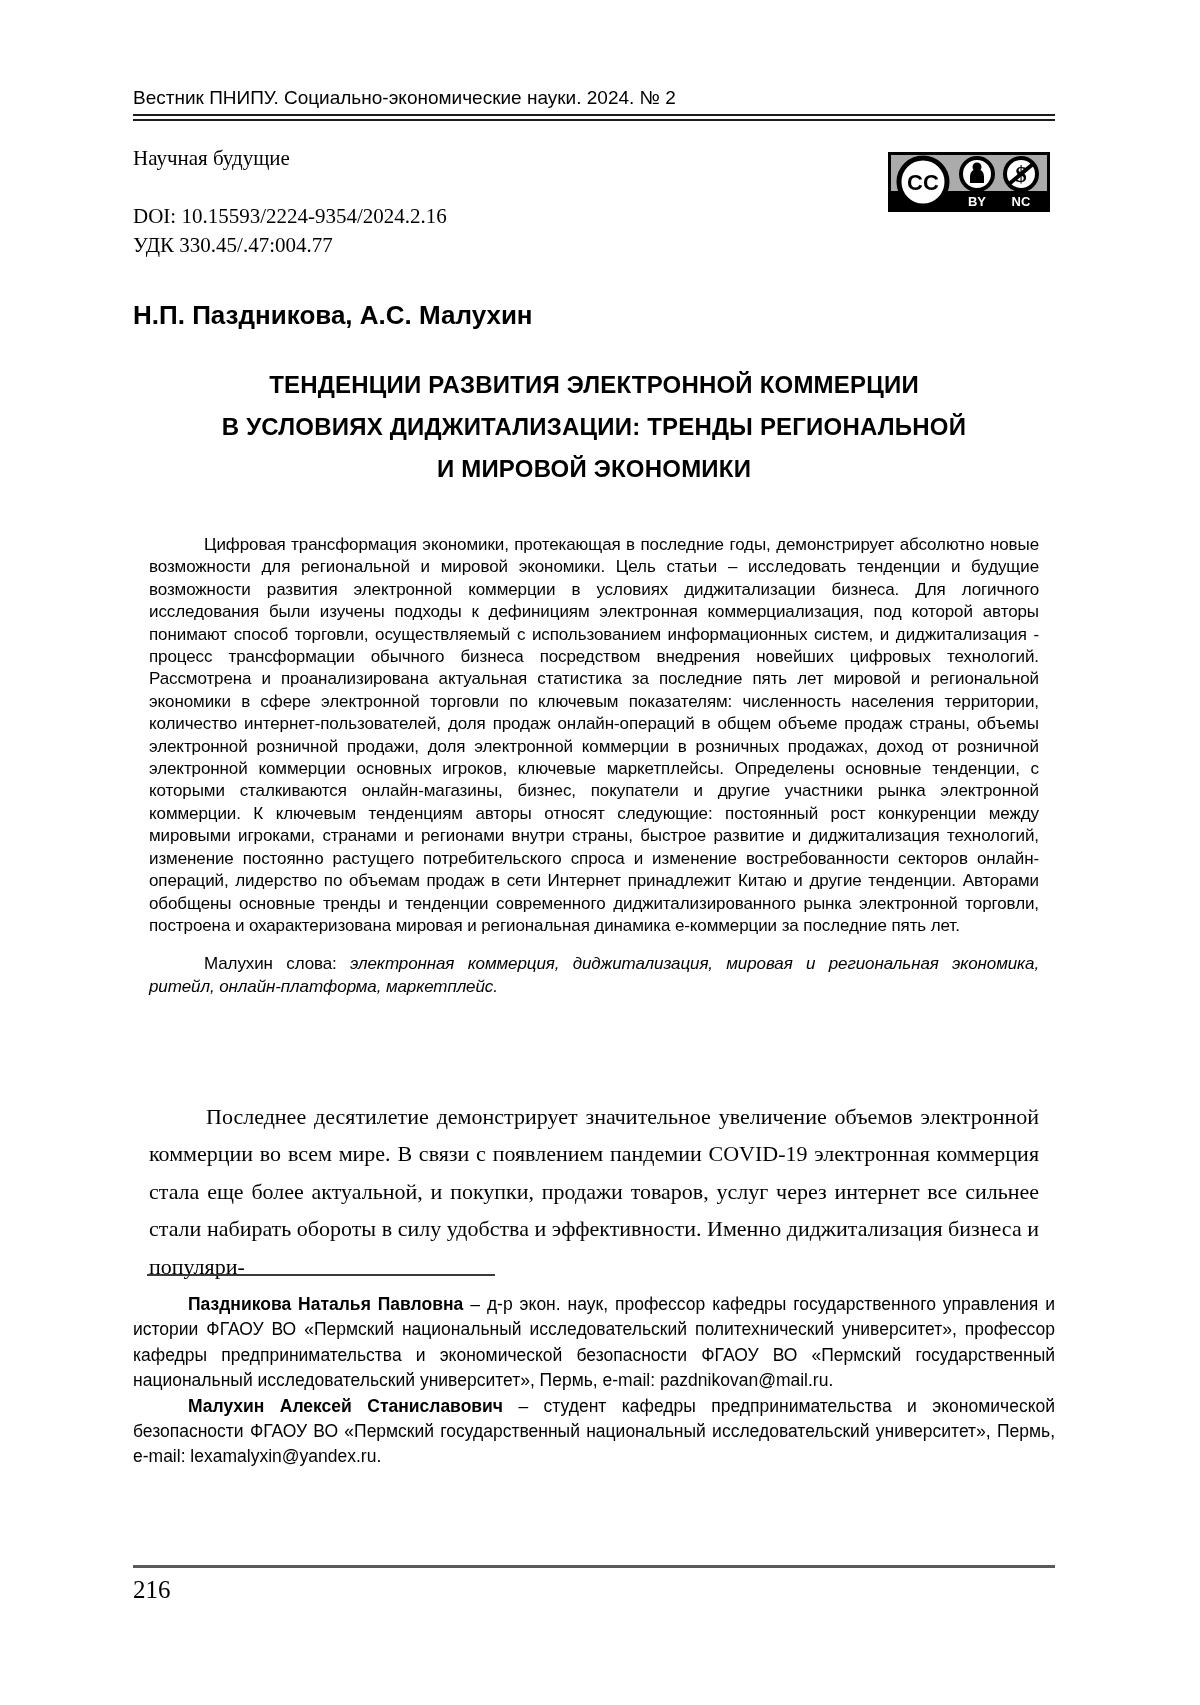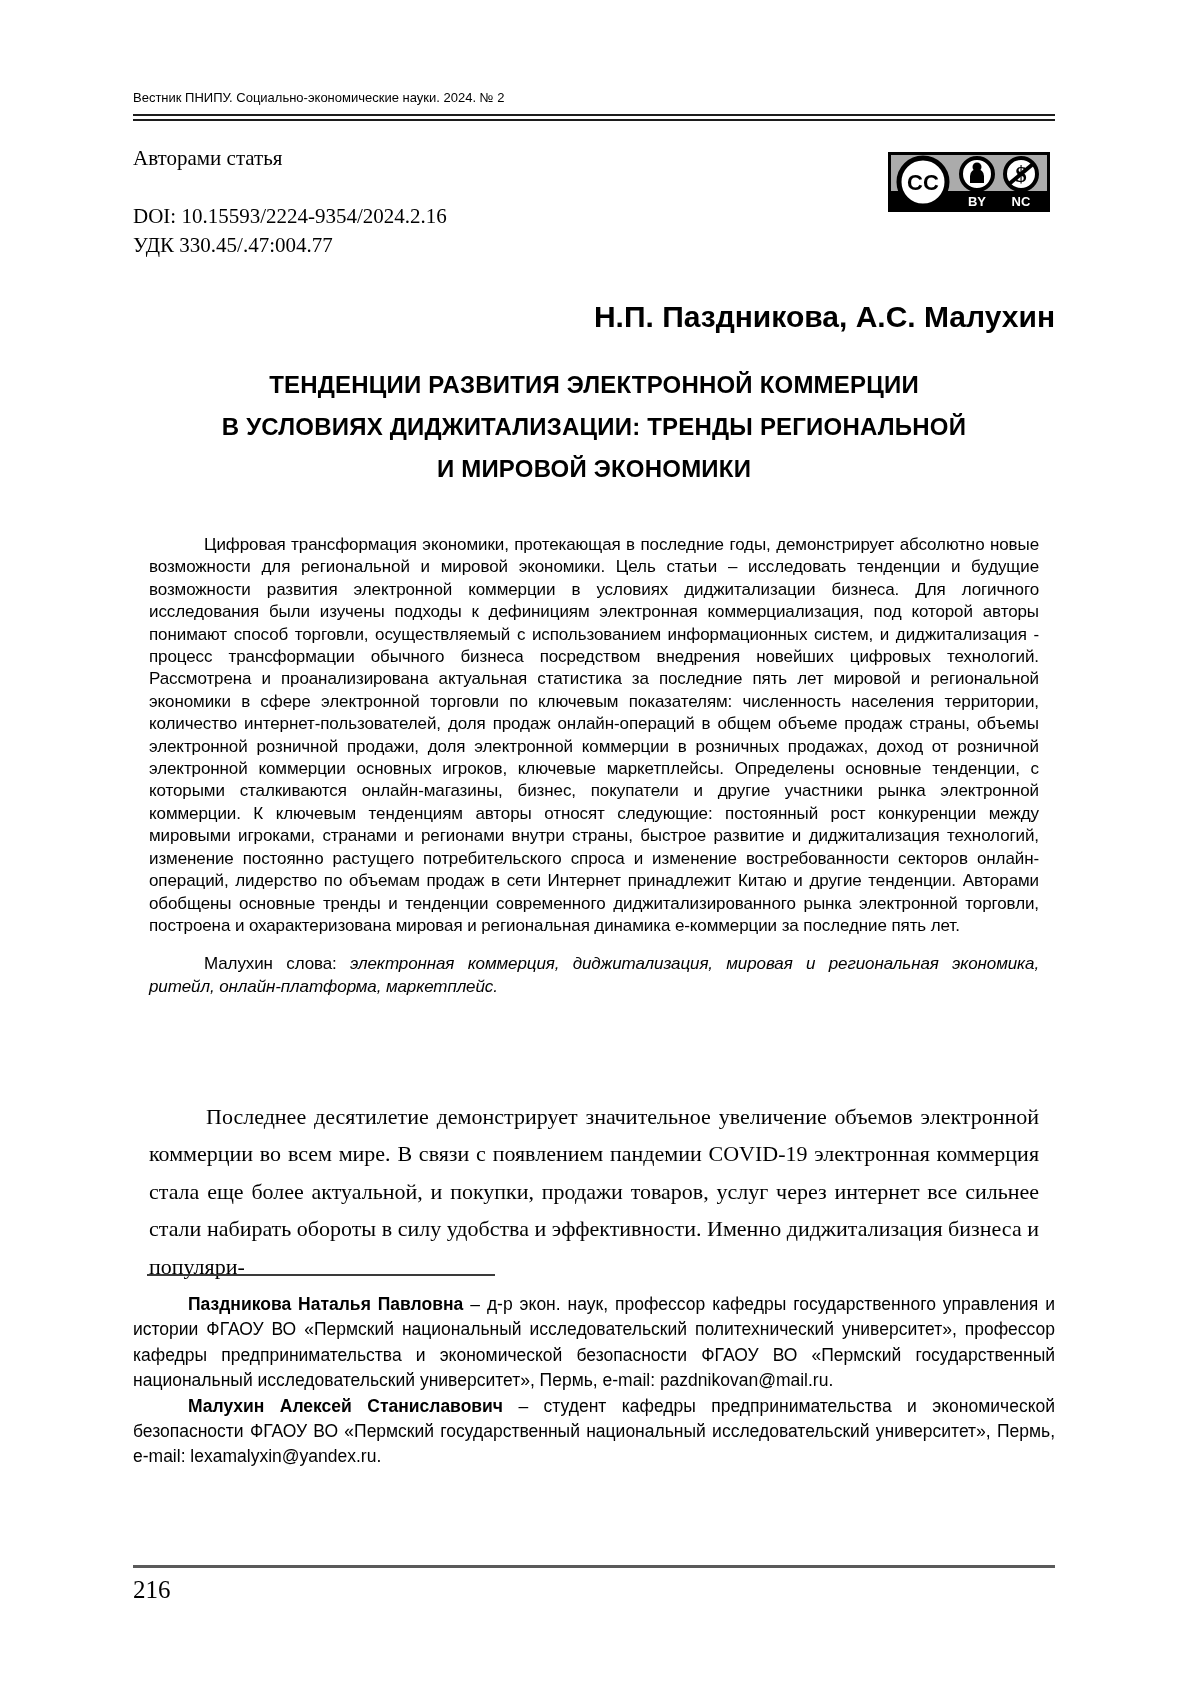--- a/index.html
+++ b/index.html
@@ -8,42 +8,42 @@
     width:1200px;height:1705px;
     background:#ffffff;
     font-family:"Liberation Sans",sans-serif;
     color:#000;
     overflow:hidden;
   }
   .content{position:absolute;left:133px;top:0;width:922px;}
 
   .journal-header{
     position:absolute;top:86px;left:0;width:100%;
-    font-size:13px;line-height:24px;color:#000;
+    font-size:19px;line-height:24px;color:#000;
     font-family:"Liberation Sans",sans-serif;
   }
   .double-rule{
     position:absolute;top:114px;left:0;width:100%;height:3px;
     border-top:2px solid #1c1c1c;border-bottom:2px solid #1c1c1c;
   }
 
   .article-type{
     position:absolute;top:146px;left:0;
     font-family:"Liberation Serif",serif;font-size:21px;
   }
   .doi-block{
     position:absolute;top:202px;left:0;
     font-family:"Liberation Serif",serif;font-size:21px;line-height:29px;
   }
 
   .cc-badge{position:absolute;left:888px;top:152px;width:162px;height:60px;}
 
   .authors{
     position:absolute;top:300px;left:0;width:100%;
-    text-align:right;font-weight:bold;font-size:30px;
+    text-align:left;font-weight:bold;font-size:26px;
   }
   .title{
     position:absolute;top:364px;left:0;width:100%;
     text-align:center;font-weight:bold;font-size:24px;line-height:42px;
     letter-spacing:0.2px;
   }
 
   .abstract-block{
     position:absolute;top:518px;left:0;width:100%;
     font-size:17px;line-height:22.4px;text-align:justify;
@@ -81,21 +81,21 @@
 </style>
 </head>
 <body>
 
 <div class="page">
   <div class="content">
 
     <div class="journal-header">Вестник ПНИПУ. Социально-экономические науки. 2024. № 2</div>
     <div class="double-rule"></div>
 
-    <div class="article-type">Авторами статья</div>
+    <div class="article-type">Научная будущие</div>
 
     <div class="doi-block">
       <div>DOI: 10.15593/2224-9354/2024.2.16</div>
       <div>УДК 330.45/.47:004.77</div>
     </div>
 
     <div class="authors">Н.П. Паздникова, А.С. Малухин</div>
 
     <div class="title">
       <div>ТЕНДЕНЦИИ РАЗВИТИЯ ЭЛЕКТРОННОЙ КОММЕРЦИИ</div>

